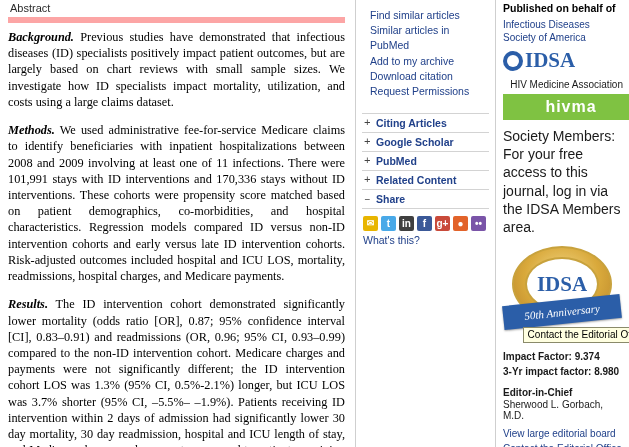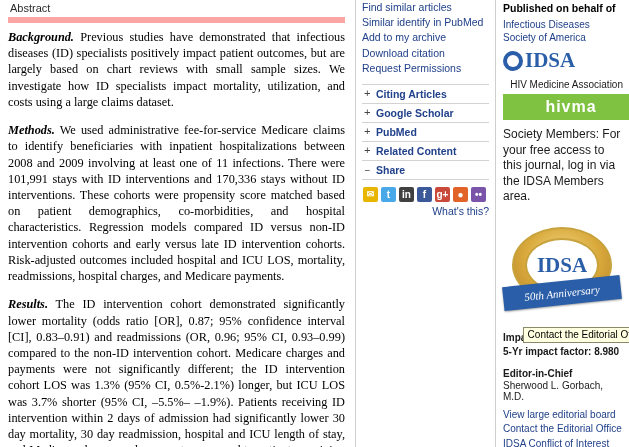--- a/index.html
+++ b/index.html
@@ -56,21 +56,21 @@
     width: 140px;
     box-sizing: border-box;
     padding: 0 6px 0 6px;
     font-family: "Liberation Sans", sans-serif;
     font-size: 10.5px;
     border-right: 1px solid #cfcfcf;
     position: relative;
   }
   .mid-links {
     list-style: none;
-    margin: 0;
+    margin: 8px;
     padding: 0 0 6px 0;
   }
   .mid-links li {
     line-height: 1.45;
   }
   .mid-links a {
     color: #21418a;
     text-decoration: none;
     cursor: pointer;
   }
@@ -127,21 +127,20 @@
   .sicon.in   { background: #404040; }
   .sicon.fb   { background: #3b5998; }
   .sicon.gp   { background: #c94a3a; }
   .sicon.rd   { background: #e2632a; }
   .sicon.more { background: #7a54a8; }
   .whats-this {
     color: #21418a;
     font-size: 10.5px;
     padding-left: 1px;
     cursor: pointer;
-    text-align: right;
   }
 
   
   .right-col {
     width: 132px;
     box-sizing: border-box;
     padding: 0 5px 8px 7px;
     font-family: "Liberation Sans", sans-serif;
     font-size: 10px;
     color: #1a1a1a;
@@ -200,23 +199,23 @@
     font-family: "Liberation Sans", sans-serif;
     font-weight: bold;
     font-size: 16px;
     letter-spacing: 1px;
     text-align: center;
     padding: 4px 0 4px 0;
     width: 136px;
     margin-bottom: 7px;
   }
   .soc-members {
-    font-size: 12px;
+    font-size: 14px;
     line-height: 1.3;
-    margin-bottom: 20px;
+    margin-bottom: 8px;
   }
 
   .anniv {
     width: 118px;
     height: 96px;
     margin: 2px 0 6px 0;
     position: relative;
   }
   .anniv .ring {
     position: absolute;
@@ -318,21 +317,21 @@
 
     <p class="para">
       <span class="lead">Results.</span><span> The ID intervention cohort demonstrated significantly lower mortality (odds ratio [OR], 0.87; 95% confidence interval [CI], 0.83–0.91) and readmissions (OR, 0.96; 95% CI, 0.93–0.99) compared to the non-ID intervention cohort. Medicare charges and payments were not significantly different; the ID intervention cohort LOS was 1.3% (95% CI, 0.5%-2.1%) longer, but ICU LOS was 3.7% shorter (95% CI, –5.5%– –1.9%). Patients receiving ID intervention within 2 days of admission had significantly lower 30 day mortality, 30 day readmission, hospital and ICU length of stay, and Medicare charges and payments compared to patients receiving later ID interventions.</span>
     </p>
 
   </div>
 
   <div class="mid-col">
     <ul class="mid-links">
       <li><a>Find similar articles</a></li>
-      <li><a>Similar identify in PubMed</a></li>
+      <li><a>Similar articles in PubMed</a></li>
       <li><a>Add to my archive</a></li>
       <li><a>Download citation</a></li>
       <li><a>Request Permissions</a></li>
     </ul>
 
     <ul class="acc-list">
       <li class="acc-item">
         <span class="acc-sign">+</span>
         <span class="acc-label">Citing Articles</span>
       </li>
@@ -382,21 +381,21 @@
     <div class="soc-members">Society Members: For your free access to this journal, log in via the IDSA Members area.</div>
 
     <div class="anniv">
       <span class="ring"></span>
       <span class="inner">IDSA</span>
       <span class="banner">50th Anniversary</span>
     </div>
 
     <div class="impact">
       <div>Impact Factor: 9.374</div>
-      <div>5-Yr impact factor: 8.980</div>
+      <div>3-Yr impact factor: 8.980</div>
     </div>
 
     <div class="eic-title">Editor-in-Chief</div>
     <div class="eic-name">Sherwood L. Gorbach, M.D.</div>
 
     <a class="rlink">View large editorial board</a>
     <a class="rlink">Contact the Editorial Office</a>
     <a class="rlink">IDSA Conflict of Interest policy</a>
 
     <div class="sec-head">Archival Material</div>

